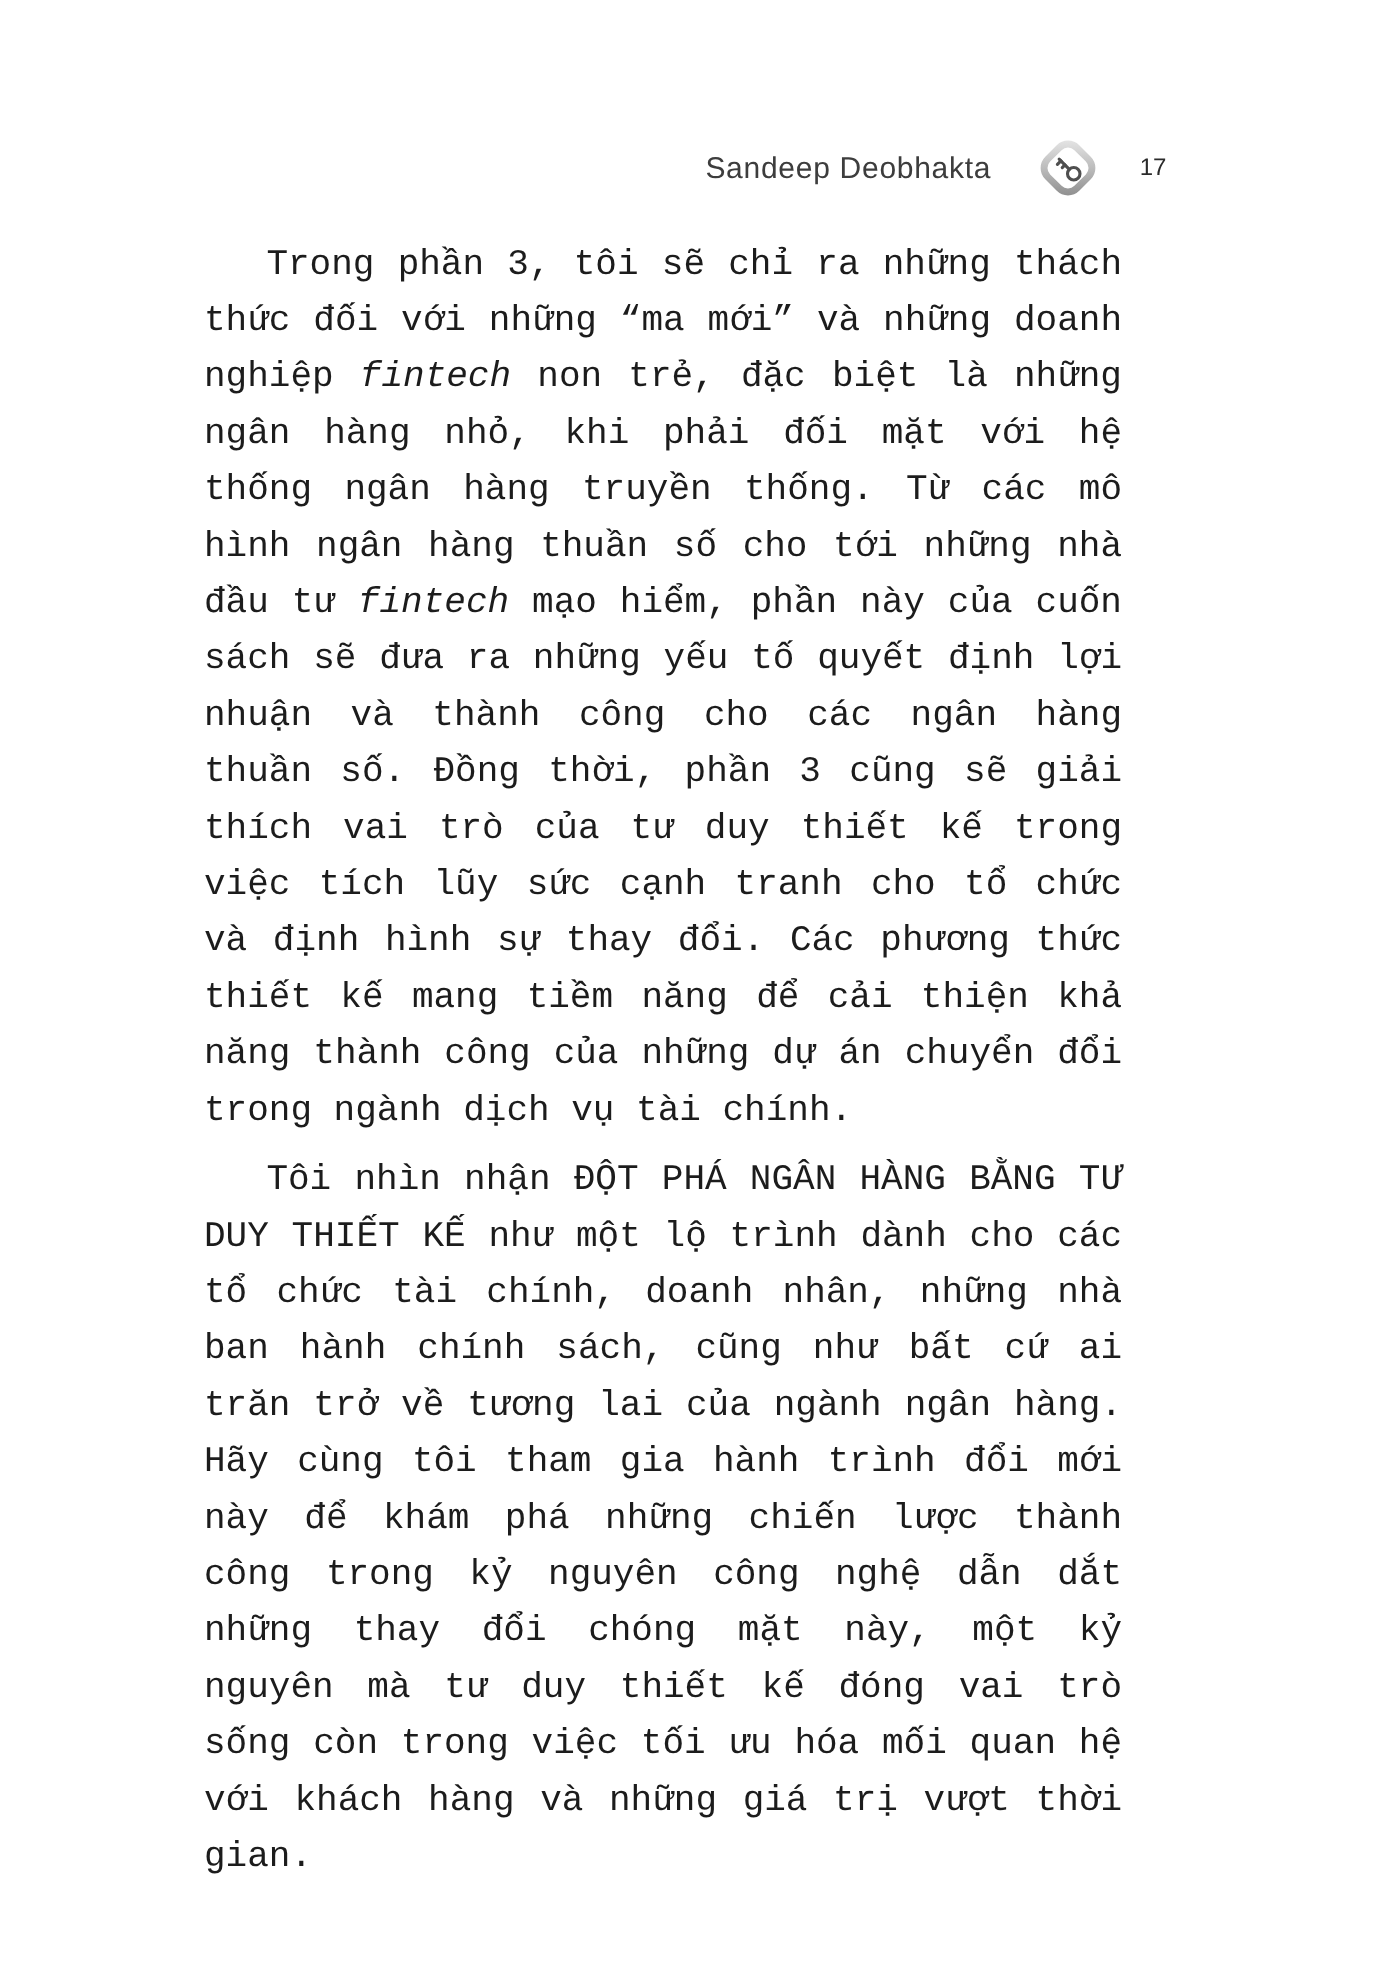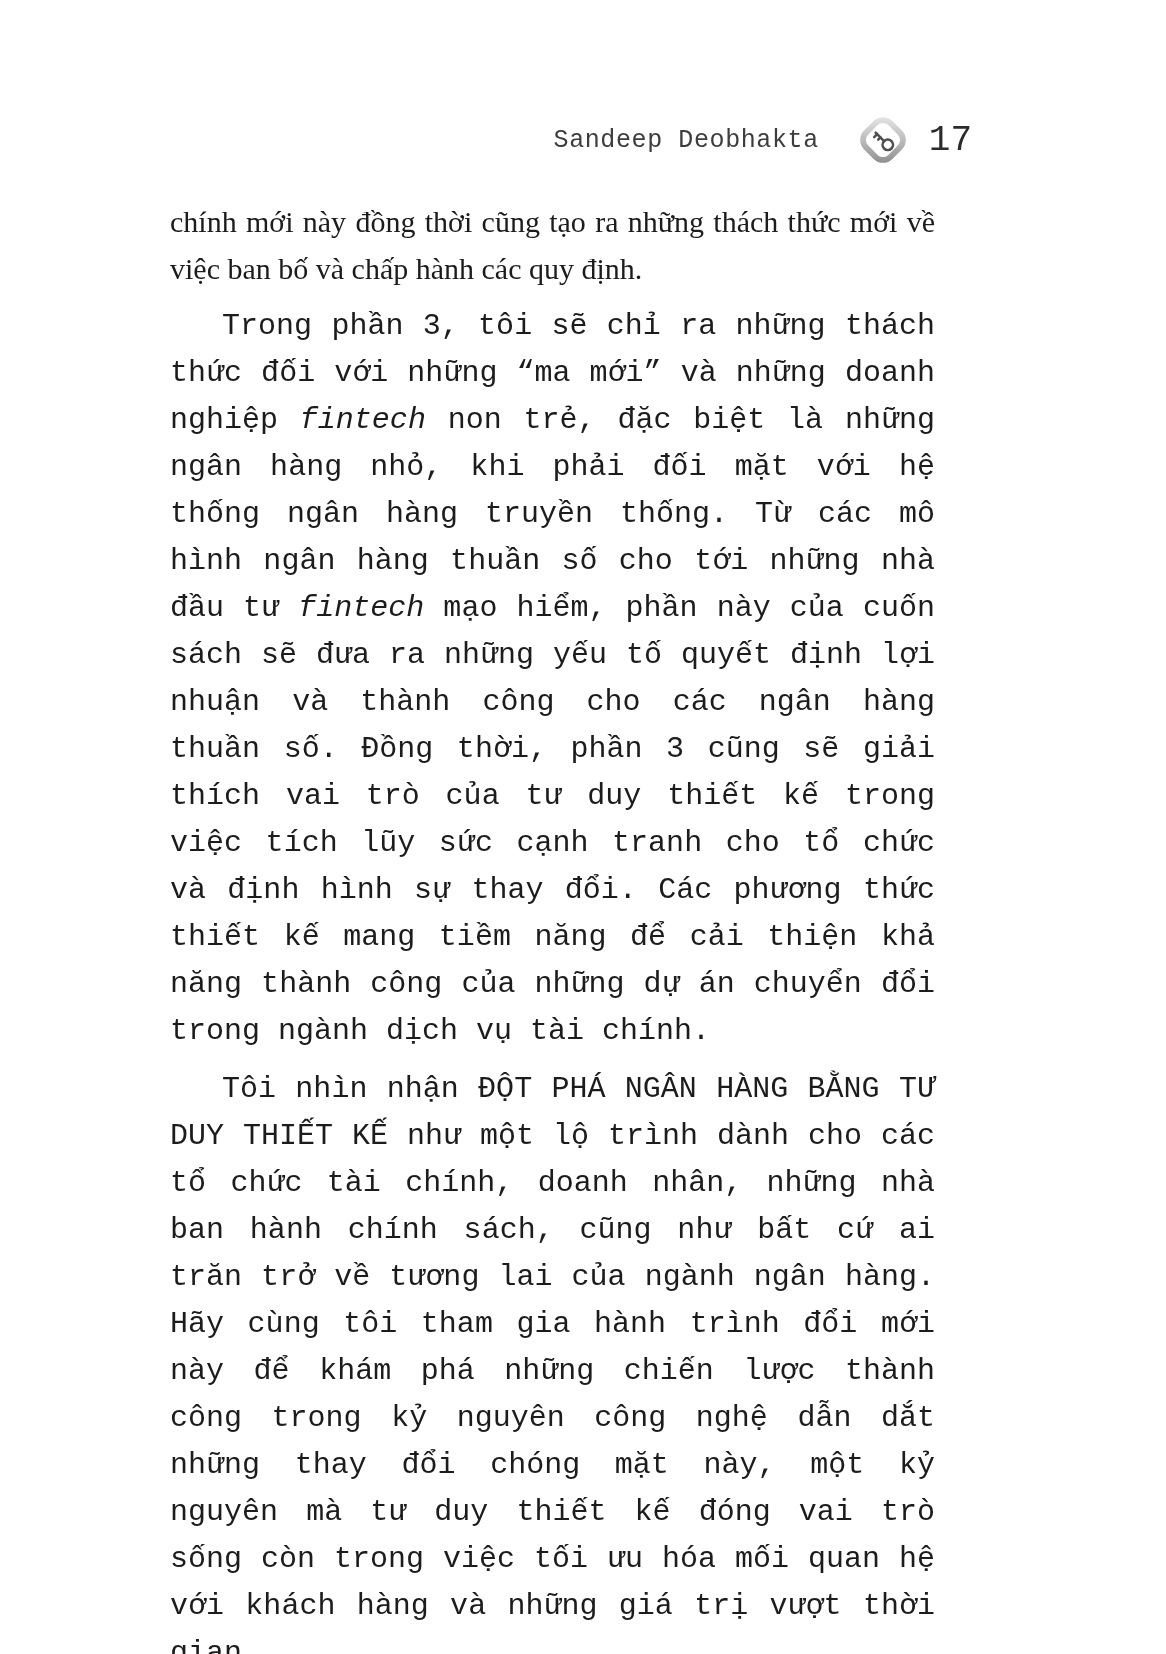--- a/index.html
+++ b/index.html
@@ -17,36 +17,36 @@
   
   .running-header {
     position: absolute;
     top: 112px;
     left: 0;
     width: 972px;
     height: 56px;
     display: flex;
     align-items: center;
     justify-content: flex-end;
-    font-family: Liberation Mono, monospace;
+    font-family: Liberation Sans, sans-serif;
   }
   .header-author {
     font-size: 25px;
     font-weight: 400;
     letter-spacing: 0.6px;
     color: #3d3d3d;
   }
   .header-icon {
     width: 52px;
     height: 52px;
     margin-left: 38px;
     flex: 0 0 auto;
   }
   .header-pagenum {
-    font-size: 36px;
+    font-size: 20px;
     font-weight: 400;
     color: #2b2b2b;
     margin-left: 20px;
     min-width: 36px;
     text-align: right;
   }
   
   .body-text {
     position: absolute;
     top: 198px;
@@ -93,18 +93,17 @@
           <line x1="50" y1="34" x2="42" y2="34"></line>
           <line x1="50" y1="43" x2="44" y2="43"></line>
         </g>
       </svg>
     </span>
 
     <span class="header-pagenum">17</span>
   </div>
 
   <div class="body-text">
-      <p class="para"><span>chính mới này đồng thời cũng tạo ra những thách thức mới về việc ban bố và chấp hành các quy định.</span></p>
       <p class="para indent"><span>Trong phần 3, tôi sẽ chỉ ra những thách thức đối với những “ma mới” và những doanh nghiệp </span><span class="italic">fintech</span><span> non trẻ, đặc biệt là những ngân hàng nhỏ, khi phải đối mặt với hệ thống ngân hàng truyền thống. Từ các mô hình ngân hàng thuần số cho tới những nhà đầu tư </span><span class="italic">fintech</span><span> mạo hiểm, phần này của cuốn sách sẽ đưa ra những yếu tố quyết định lợi nhuận và thành công cho các ngân hàng thuần số. Đồng thời, phần 3 cũng sẽ giải thích vai trò của tư duy thiết kế trong việc tích lũy sức cạnh tranh cho tổ chức và định hình sự thay đổi. Các phương thức thiết kế mang tiềm năng để cải thiện khả năng thành công của những dự án chuyển đổi trong ngành dịch vụ tài chính.</span></p>
       <p class="para indent"><span>Tôi nhìn nhận ĐỘT PHÁ NGÂN HÀNG BẰNG TƯ DUY THIẾT KẾ như một lộ trình dành cho các tổ chức tài chính, doanh nhân, những nhà ban hành chính sách, cũng như bất cứ ai trăn trở về tương lai của ngành ngân hàng. Hãy cùng tôi tham gia hành trình đổi mới này để khám phá những chiến lược thành công trong kỷ nguyên công nghệ dẫn dắt những thay đổi chóng mặt này, một kỷ nguyên mà tư duy thiết kế đóng vai trò sống còn trong việc tối ưu hóa mối quan hệ với khách hàng và những giá trị vượt thời gian.</span></p>
     </div>
 
 </div>
 
 </body></html>

